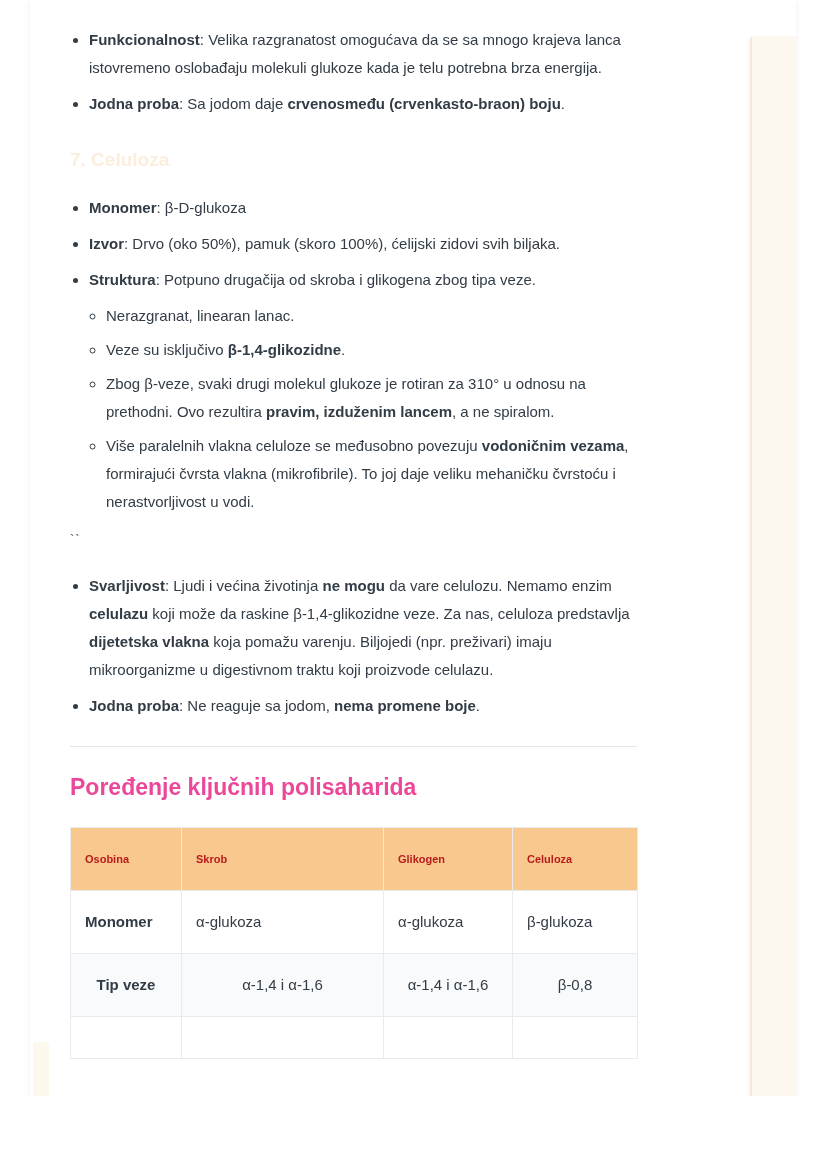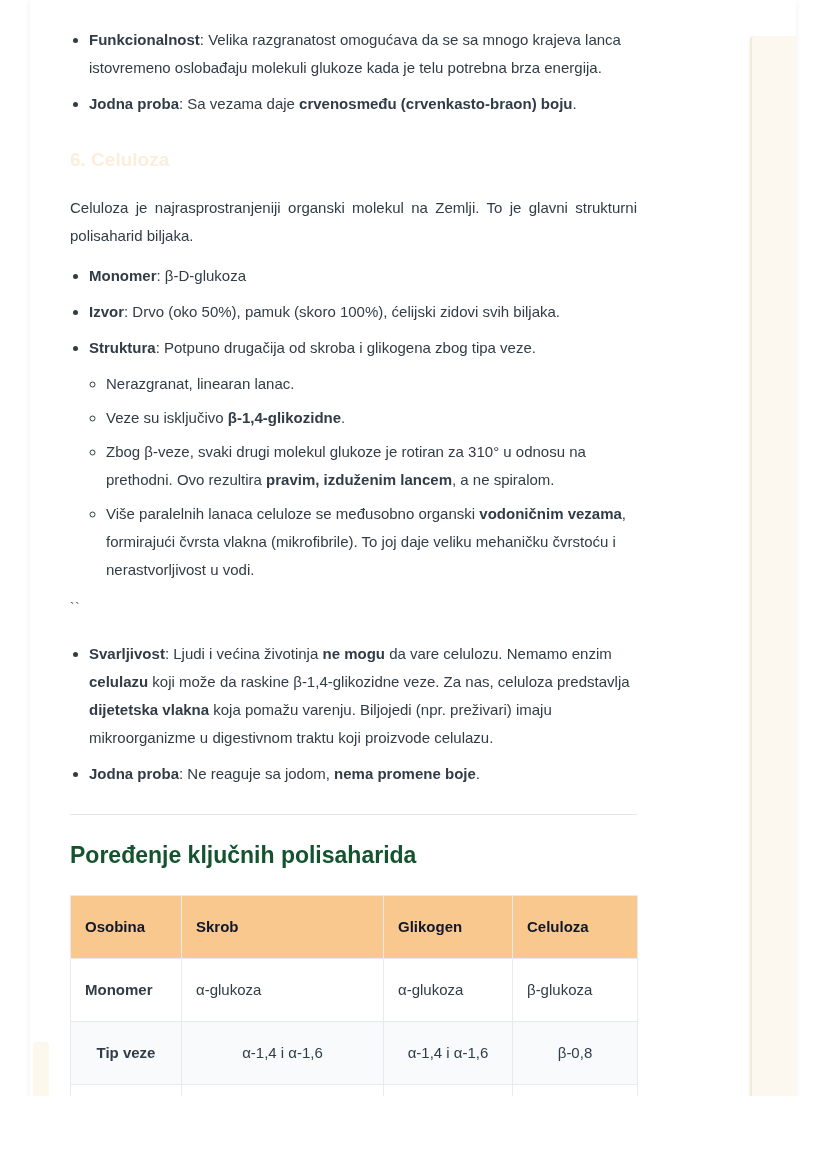--- a/index.html
+++ b/index.html
@@ -36,35 +36,35 @@
 
   ul.blist { list-style:disc; padding-left:19px; margin:0; }
   ul.blist > li { margin-bottom:8px; }
   ul.blist > li::marker { color:#323c46; }
   ul.sublist { list-style:circle; padding-left:17px; margin-top:8px; }
   ul.sublist > li { margin-bottom:6px; }
 
   strong { font-weight:700; }
 
   h3.sec { font-size:19px; font-weight:700; color:#fceedd; margin-top:28px; margin-bottom:20px; }
-  h2.sec { font-size:23px; font-weight:700; color:#14532d; margin-top:26px; margin-bottom:20px; }
+  h2.sec { font-size:23px; font-weight:700; color:#ec4899; margin-top:26px; margin-bottom:20px; }
 
   p.intro  { text-align:justify; margin-bottom:12px; }
   p.plain  { margin-bottom:0; }
 
   .code-mark { font-size:13px; line-height:16px; color:#4a525b; margin-top:16px; letter-spacing:1px; }
 
   .gap-24 { height:24px; }
 
   hr.divider { border:none; border-top:1px solid #e6e6e3; margin-top:26px; }
 
   table.cmp { border-collapse:collapse; margin-top:26px; width:567px; table-layout:fixed; }
   table.cmp th, table.cmp td { border:1px solid #e8eaed; text-align:left; vertical-align:middle; }
   table.cmp th {
-    background:#f8c88f; color:#0f172a; font-weight:700; font-size:15px;
+    background:#f8c88f; color:#b91c1c; font-weight:700; font-size:11px;
     padding:17px 14px;
   }
   table.cmp td { background:#ffffff; font-size:15px; padding:17px 14px; color:#323c46; }
   table.cmp tr.alt td { background:#f8fafb;text-align:center; }
   table.cmp td.rowhead { font-weight:700; }
   table.cmp tr.partial td { height:42px; padding:0; }
   col.c1 { width:111px; } col.c2 { width:202px; } col.c3 { width:129px; } col.c4 { width:125px; }
 
   .watermark {
     position:absolute; left:684px; top:1101px; font-size:11px; letter-spacing:.4px;
@@ -74,37 +74,36 @@
 </head>
 <body>
 
 <div class="viewport">
 
   <div class="page">
     <div class="content">
 
       <ul class="blist">
         <li><span><strong>Funkcionalnost</strong><span>: Velika razgranatost omogućava da se sa mnogo krajeva lanca istovremeno oslobađaju molekuli glukoze kada je telu potrebna brza energija.</span></span></li>
-        <li><span><strong>Jodna proba</strong><span>: Sa vezama daje </span><strong>crvenosmeđu (crvenkasto-braon) boju</strong><span>.</span></span></li>
+        <li><span><strong>Jodna proba</strong><span>: Sa jodom daje </span><strong>crvenosmeđu (crvenkasto-braon) boju</strong><span>.</span></span></li>
       </ul>
 
-      <h3 class="sec">6. Celuloza</h3>
+      <h3 class="sec">7. Celuloza</h3>
 
-      <p class="intro">Celuloza je najrasprostranjeniji organski molekul na Zemlji. To je glavni strukturni polisaharid biljaka.</p>
 
       <ul class="blist">
         <li><span><strong>Monomer</strong><span>: β-D-glukoza</span></span></li>
         <li><span><strong>Izvor</strong><span>: Drvo (oko 50%), pamuk (skoro 100%), ćelijski zidovi svih biljaka.</span></span></li>
         <li>
           <span><strong>Struktura</strong><span>: Potpuno drugačija od skroba i glikogena zbog tipa veze.</span></span>
           <ul class="sublist">
             <li><span><span>Nerazgranat, linearan lanac.</span></span></li>
             <li><span><span>Veze su isključivo </span><strong>β-1,4-glikozidne</strong><span>.</span></span></li>
             <li><span><span>Zbog β-veze, svaki drugi molekul glukoze je rotiran za 310° u odnosu na prethodni. Ovo rezultira </span><strong>pravim, izduženim lancem</strong><span>, a ne spiralom.</span></span></li>
-            <li><span><span>Više paralelnih lanaca celuloze se međusobno organski </span><strong>vodoničnim vezama</strong><span>, formirajući čvrsta vlakna (mikrofibrile). To joj daje veliku mehaničku čvrstoću i nerastvorljivost u vodi.</span></span></li>
+            <li><span><span>Više paralelnih vlakna celuloze se međusobno povezuju </span><strong>vodoničnim vezama</strong><span>, formirajući čvrsta vlakna (mikrofibrile). To joj daje veliku mehaničku čvrstoću i nerastvorljivost u vodi.</span></span></li>
           </ul>
         </li>
       </ul>
 
       <div class="code-mark">``</div>
 
       <div class="gap-24"></div>
 
       <ul class="blist">
         <li><span><strong>Svarljivost</strong><span>: Ljudi i većina životinja </span><strong>ne mogu</strong><span> da vare celulozu. Nemamo enzim </span><strong>celulazu</strong><span> koji može da raskine β-1,4-glikozidne veze. Za nas, celuloza predstavlja </span><strong>dijetetska vlakna</strong><span> koja pomažu varenju. Biljojedi (npr. preživari) imaju mikroorganizme u digestivnom traktu koji proizvode celulazu.</span></span></li>

